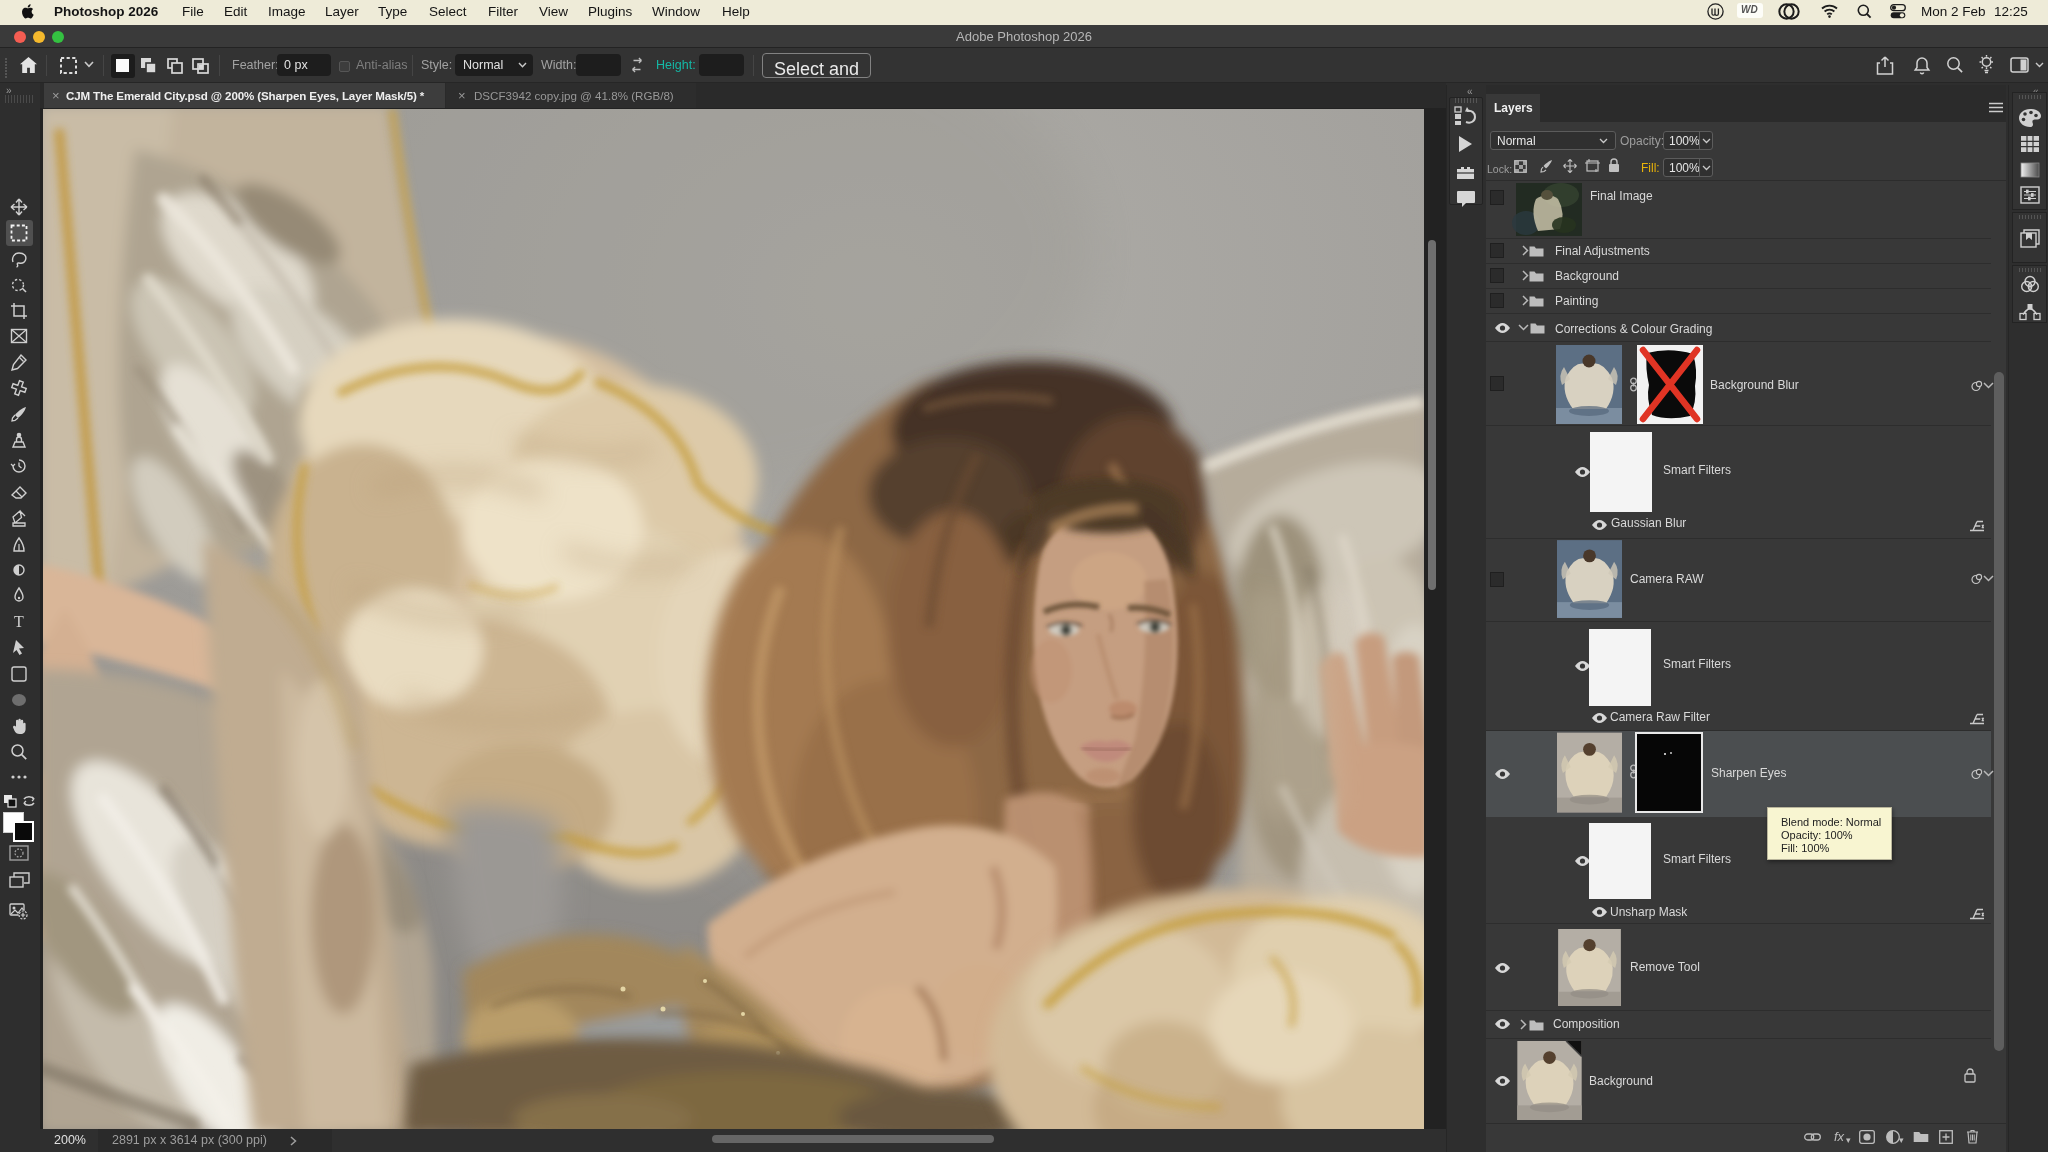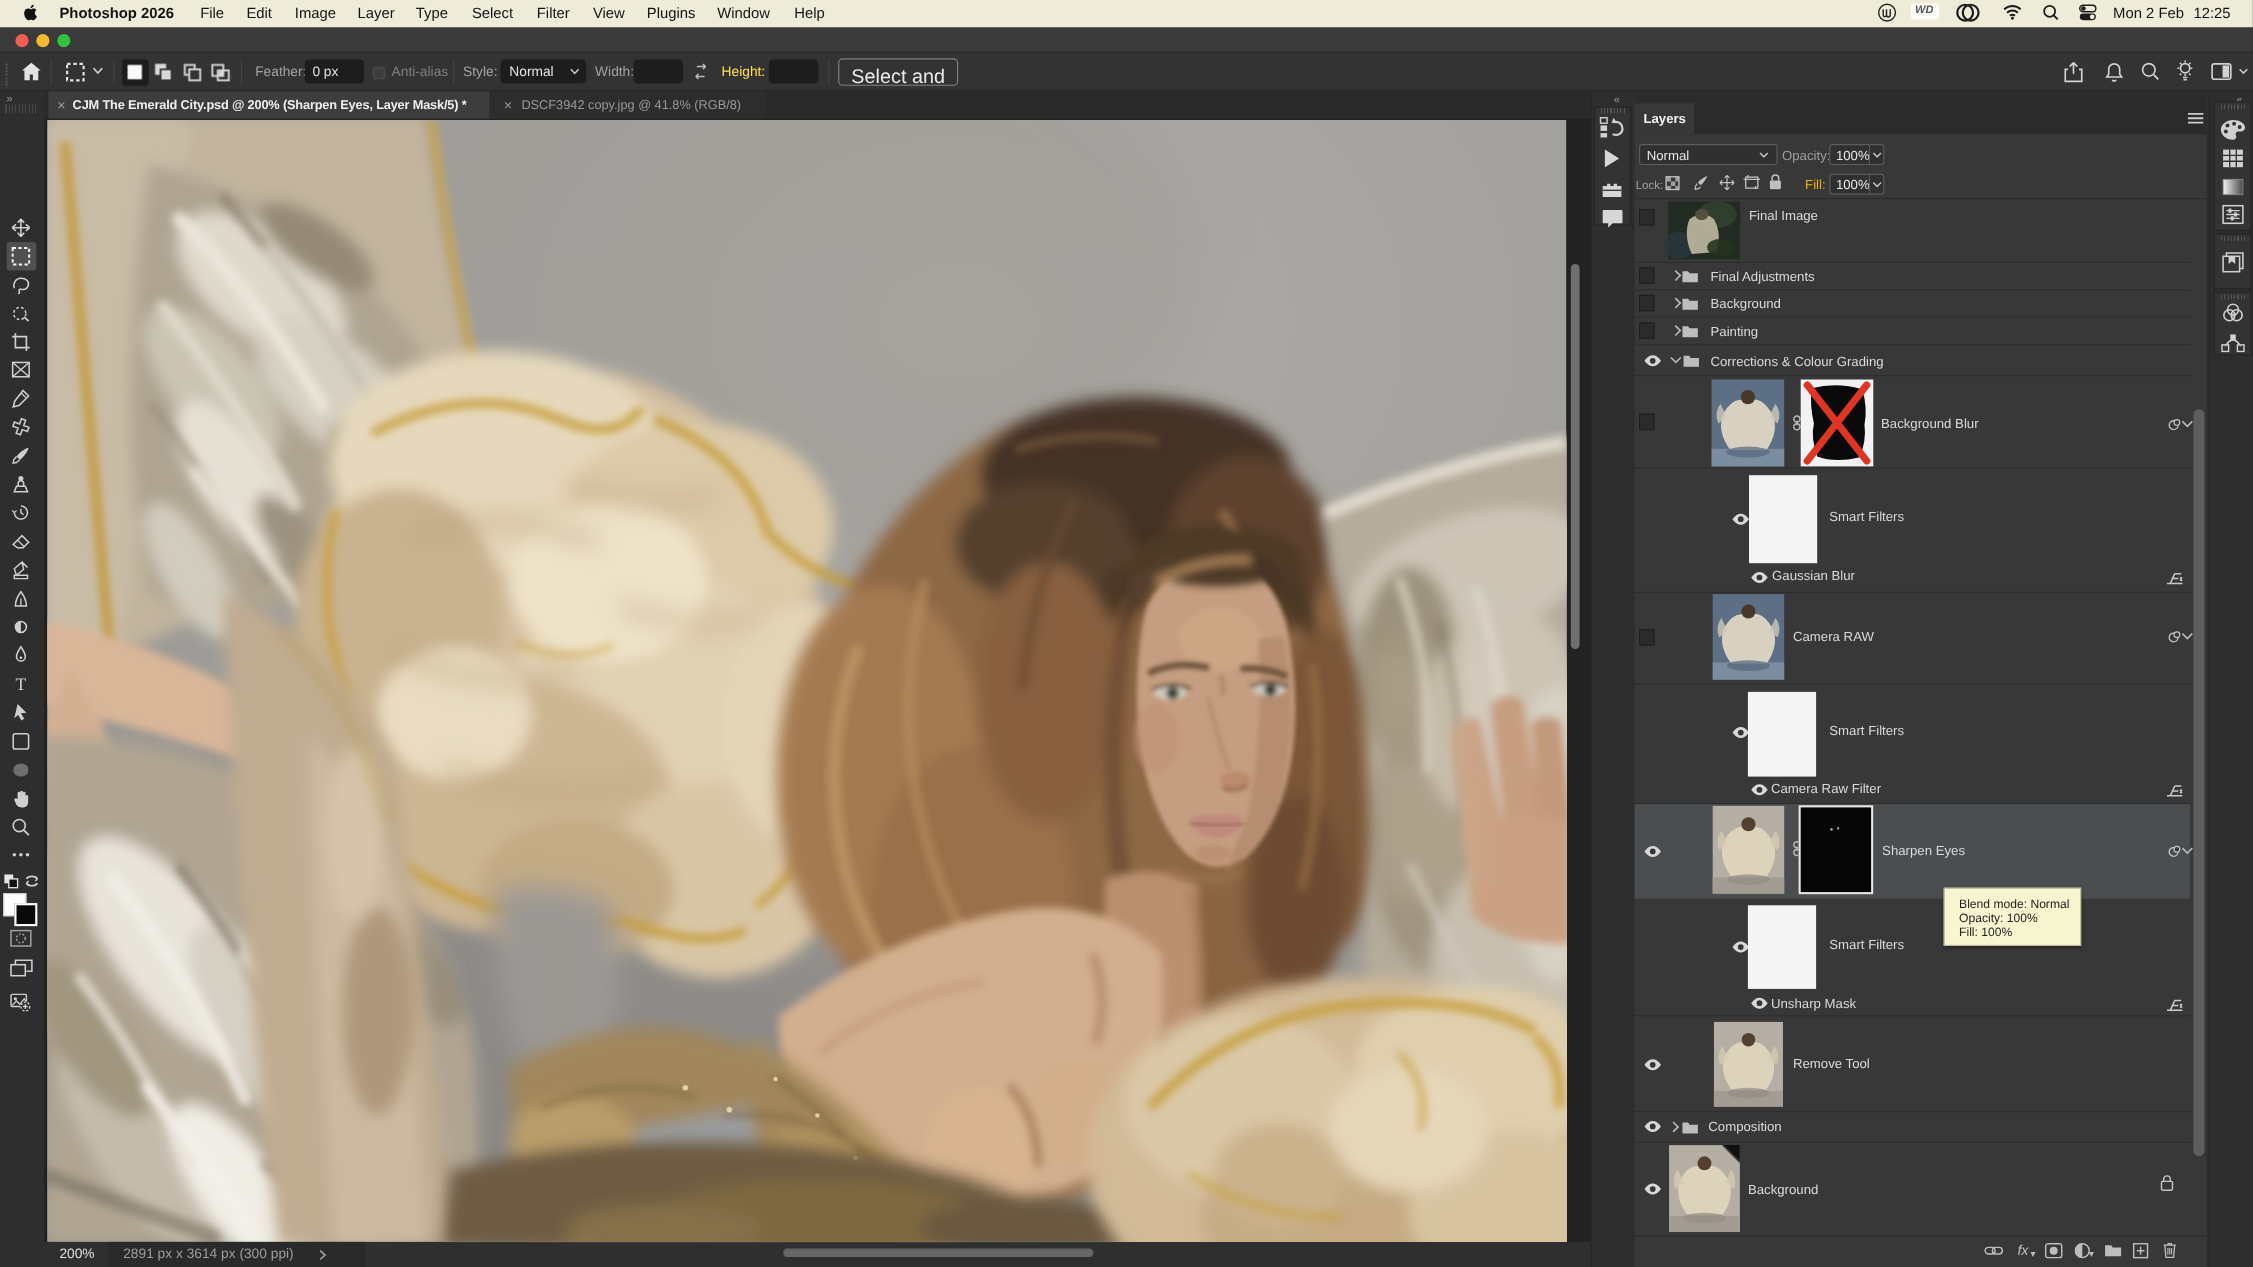--- a/index.html
+++ b/index.html
@@ -50,20 +50,21 @@
       <rect x="0.7" y="0.7" width="14.6" height="6" rx="3" fill="none" stroke="#1c1c1c" stroke-width="1.3"></rect>
       <circle cx="4" cy="3.7" r="2.1" fill="#1c1c1c"></circle>
       <rect x="0.7" y="8.3" width="14.6" height="6" rx="3" fill="#1c1c1c"></rect>
       <circle cx="12" cy="11.3" r="2.1" fill="#f0edda"></circle>
     </svg>
 </div>
 <div style="left:0;top:25px;width:2048px;height:23px;background:#3a3a3a;border-bottom:1px solid #232323">
 <div style="left:14px;top:6px;width:12px;height:12px;border-radius:50%;background:#f55d52"></div>
 <div style="left:33px;top:6px;width:12px;height:12px;border-radius:50%;background:#f5b92d"></div>
 <div style="left:52px;top:6px;width:12px;height:12px;border-radius:50%;background:#34c141"></div>
+<div style="left:0;top:4px;width:100%;text-align:center;color:#b6b6b6;font-size:13px">Adobe Photoshop 2026</div>
 </div>
 <div style="left:0;top:48px;width:2048px;height:35px;background:#333333;border-bottom:1px solid #262626;font-size:12.5px">
 <div style="left:5px;top:57px;width:2px;height:22px;background:repeating-linear-gradient(#333 0 1px,#555 1px 3px);position:fixed"></div>
 <svg style="left:19px;top:8px" width="19" height="18" viewBox="0 0 19 18">
       <path d="M9.5 1L1 8.2h2.2V17h4.9v-5.3h2.8V17h4.9V8.2H18z" fill="#e3e3e3"></path>
     </svg>
 <div style="left:46px;top:7px;width:1px;height:21px;background:#454545"></div>
 <svg style="left:60px;top:9px" width="17" height="17" viewBox="0 0 17 17">
       <rect x="1" y="1" width="15" height="15" fill="none" stroke="#dedede" stroke-width="2" stroke-dasharray="3.2 2.4"></rect>
     </svg>
@@ -95,21 +96,21 @@
 <span style="left:421px;top:10px;color:#a2a2a2">Style:</span>
 <div style="left:455px;top:6px;width:78px;height:22px;background:#1d1d1d;border-radius:4px;color:#e2e2e2;padding:4px 0 0 8px">Normal</div>
 <svg style="left:518px;top:14px" width="9" height="6" viewBox="0 0 9 6">
       <path d="M1 1l3.5 3.8L8 1" fill="none" stroke="#c9c9c9" stroke-width="1.4"></path>
     </svg>
 <span style="left:541px;top:10px;color:#a2a2a2">Width:</span>
 <div style="left:576px;top:6px;width:45px;height:22px;background:#1d1d1d;border-radius:4px"></div>
 <svg style="left:629px;top:9px" width="16" height="16" viewBox="0 0 16 16">
       <path d="M4.5 3.5h8m0 0l-2.6-2.4M12.5 3.5l-2.6 2.4M11.5 12.5h-8m0 0l2.6-2.4M3.5 12.5l2.6 2.4" fill="none" stroke="#bdbdbd" stroke-width="1.3"></path>
     </svg>
-<span style="left:656px;top:10px;color:#fde047">Height:</span>
+<span style="left:656px;top:10px;color:#14b8a6">Height:</span>
 <div style="left:699px;top:6px;width:45px;height:22px;background:#1d1d1d;border-radius:4px"></div>
 <div style="left:753px;top:7px;width:1px;height:21px;background:#454545"></div>
 <div style="left:762px;top:5px;width:109px;height:25px;border:1px solid #828282;border-radius:4px;color:#eaeaea;font-size:18px;text-align:center;padding-top:5px">Select and Mask...</div>
 <svg style="left:1876px;top:8px" width="18" height="19" viewBox="0 0 18 19">
       <path d="M9 1v10M9 1L5.5 4.5M9 1l3.5 3.5" fill="none" stroke="#d2d2d2" stroke-width="1.5"></path>
       <path d="M4 7H1.5v11h15V7H14" fill="none" stroke="#d2d2d2" stroke-width="1.5"></path>
     </svg>
 <svg style="left:1913px;top:8px" width="18" height="19" viewBox="0 0 18 19">
       <path d="M9 2a5 5 0 0 1 5 5v4.5l1.8 2.5H2.2L4 11.5V7a5 5 0 0 1 5-5z" fill="none" stroke="#d2d2d2" stroke-width="1.5"></path>
       <path d="M7.3 16.5a1.8 1.8 0 0 0 3.4 0" fill="none" stroke="#d2d2d2" stroke-width="1.5"></path>

